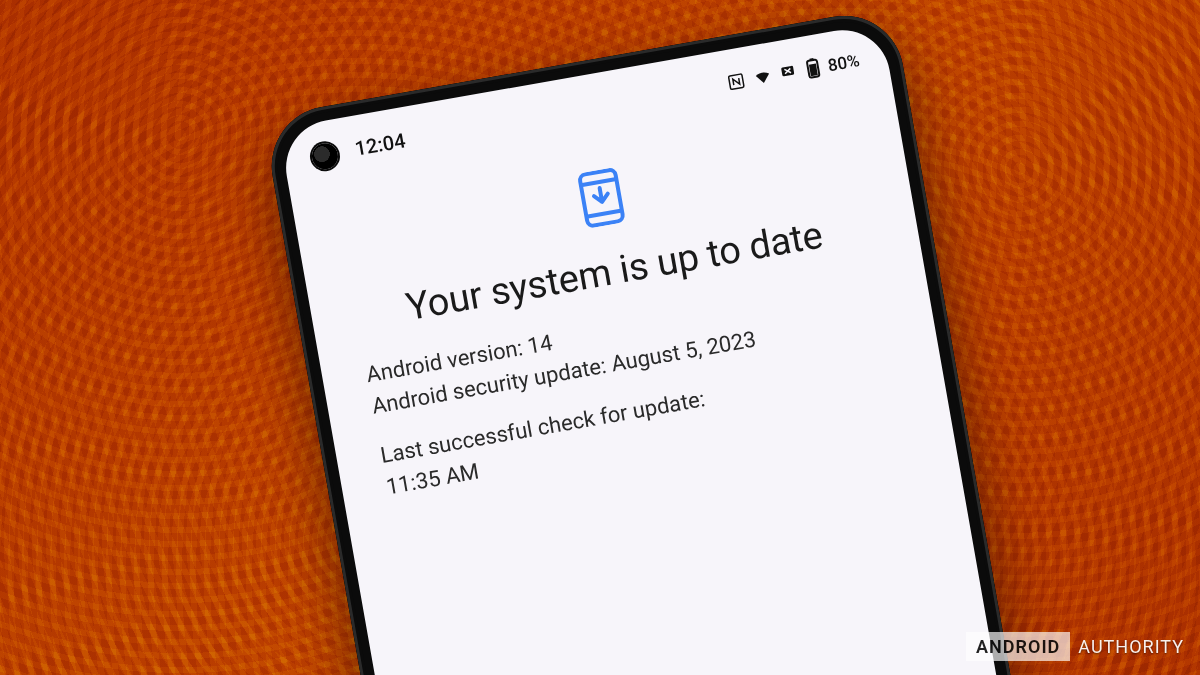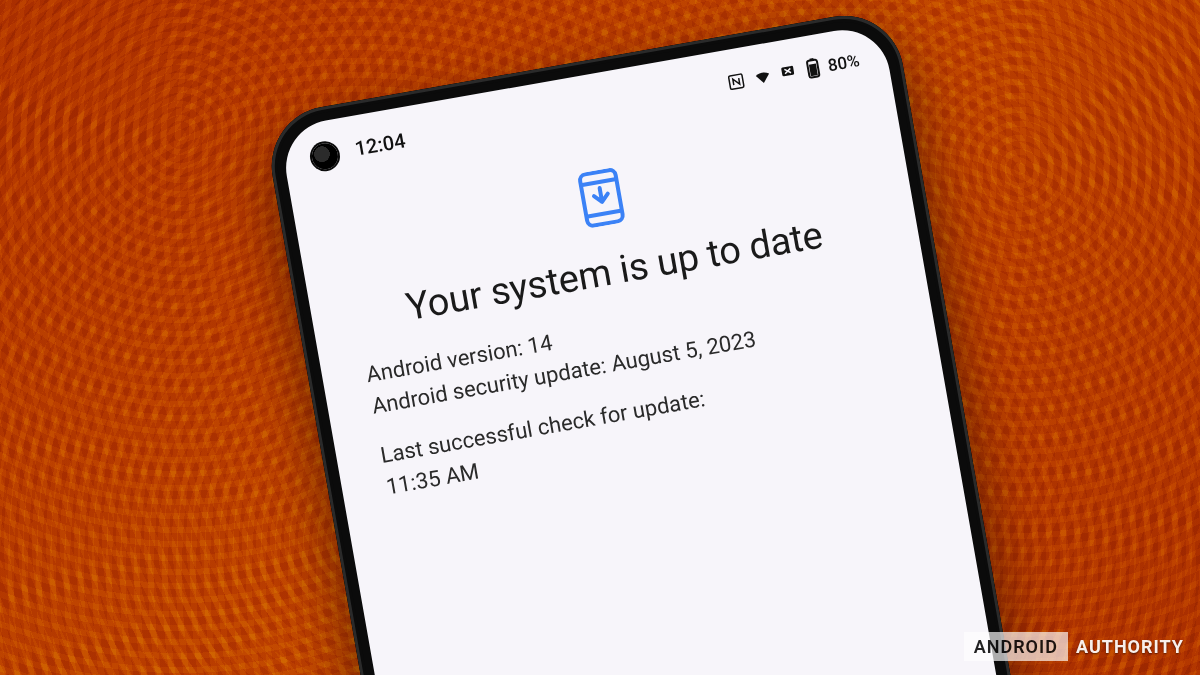--- a/index.html
+++ b/index.html
@@ -120,21 +120,21 @@
   .watermark .boxed {
     background: rgba(255,255,255,0.72);
     color: #111;
     padding: 4px 10px;
     font-size: 18px;
   }
   .watermark .plain {
     color: #fff;
     padding: 4px 0 4px 8px;
     font-size: 18px;
-    font-weight: 700;
+    font-weight: 400;
     text-shadow: 0 1px 2px rgba(0,0,0,0.6);
   }
 </style>
 </head>
 <body>
 
 <div class="wood"></div>
 
 <div class="phone">
   <div class="screen">

